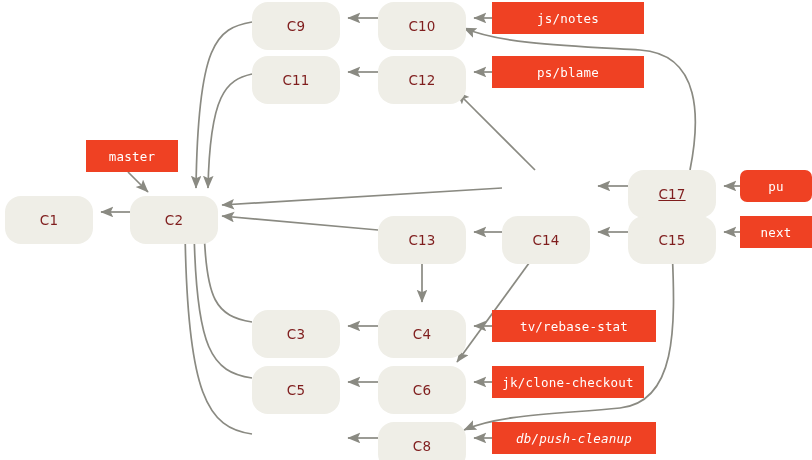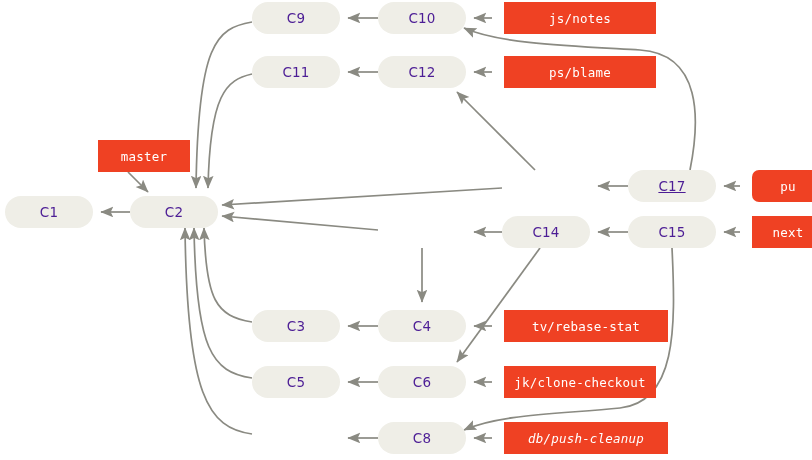--- a/index.html
+++ b/index.html
@@ -21,46 +21,45 @@
   #edge-layer {
     position: absolute;
     left: 0;
     top: 0;
     width: 812px;
     height: 460px;
   }
   .node {
     position: absolute;
     box-sizing: border-box;
-    height: 32px;
+    height: 48px;
     border-radius: 16px;
     background: #efeee7;
     display: flex;
     align-items: center;
     justify-content: center;
-    color: #4c1d95;
+    color: #7f1d1d;
     font-family: "DejaVu Sans", sans-serif;
     font-size: 13.5px;
     letter-spacing: 0.2px;
     z-index: 2;
   }
   .branch-label {
     position: absolute;
     box-sizing: border-box;
     height: 32px;
     background: #ef4123;
     display: flex;
     align-items: center;
     justify-content: center;
     color: #ffffff;
     font-family: "DejaVu Sans Mono", monospace;
     font-size: 12.5px;
     letter-spacing: 0.2px;
     z-index: 3;
-    margin-left: 12px;
   }
 </style>
 </head>
 <body>
 
 <div id="diagram-root">
 
   <svg id="edge-layer" width="812" height="460" viewBox="0 0 812 460" xmlns="http://www.w3.org/2000/svg">
     <defs>
       <marker id="arrowhead" markerWidth="9" markerHeight="9" refX="7.2" refY="3.1" orient="auto" markerUnits="strokeWidth">
@@ -130,20 +129,21 @@
   <div class="node" style="left:130px;top:196px;width:88px;">C2</div>
   <div class="node" style="left:252px;top:310px;width:88px;">C3</div>
   <div class="node" style="left:378px;top:310px;width:88px;">C4</div>
   <div class="node" style="left:252px;top:366px;width:88px;">C5</div>
   <div class="node" style="left:378px;top:366px;width:88px;">C6</div>
   <div class="node" style="left:378px;top:422px;width:88px;">C8</div>
   <div class="node" style="left:252px;top:2px;width:88px;">C9</div>
   <div class="node" style="left:378px;top:2px;width:88px;">C10</div>
   <div class="node" style="left:252px;top:56px;width:88px;">C11</div>
   <div class="node" style="left:378px;top:56px;width:88px;">C12</div>
+  <div class="node" style="left:378px;top:216px;width:88px;">C13</div>
   <div class="node" style="left:502px;top:216px;width:88px;">C14</div>
   <div class="node" style="left:628px;top:216px;width:88px;">C15</div>
   <div class="node" style="left:628px;top:170px;width:88px;text-decoration:underline;">C17</div>
 
   <div class="branch-label" style="left:86px;top:140px;width:92px;">master</div>
   <div class="branch-label" style="left:492px;top:2px;width:152px;">js/notes</div>
   <div class="branch-label" style="left:492px;top:56px;width:152px;">ps/blame</div>
   <div class="branch-label" style="left:740px;top:170px;width:72px;border-radius:7px;">pu</div>
   <div class="branch-label" style="left:740px;top:216px;width:72px;">next</div>
   <div class="branch-label" style="left:492px;top:310px;width:164px;">tv/rebase-stat</div>

